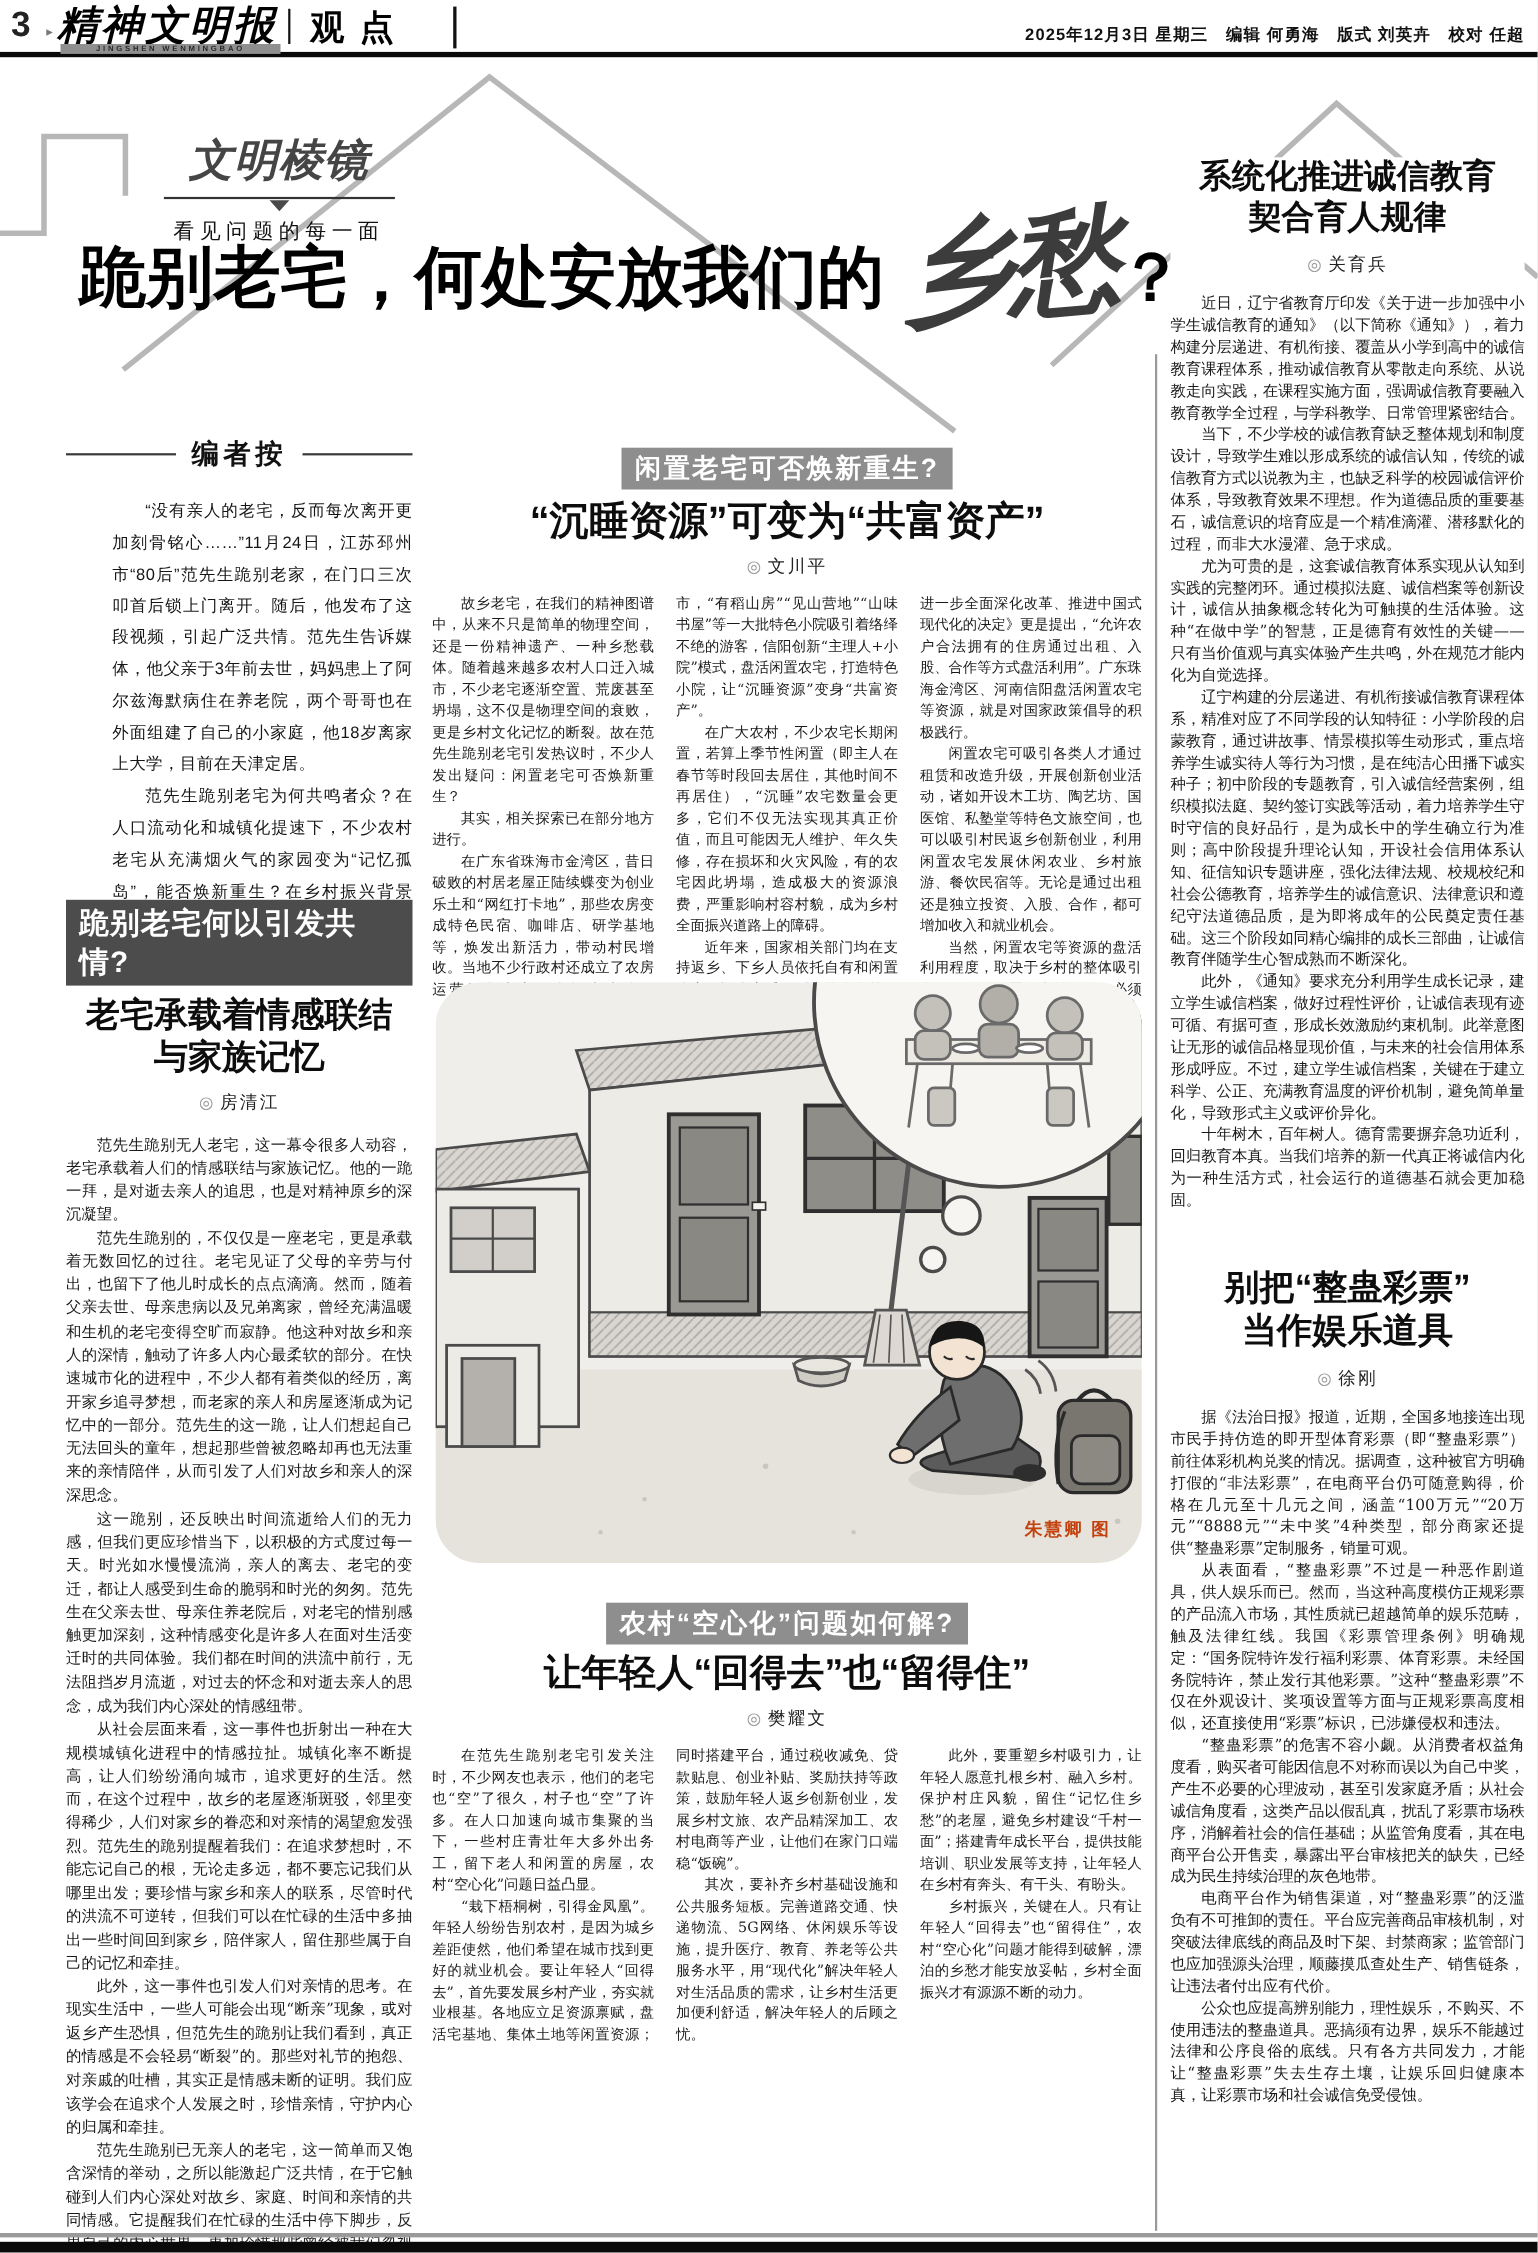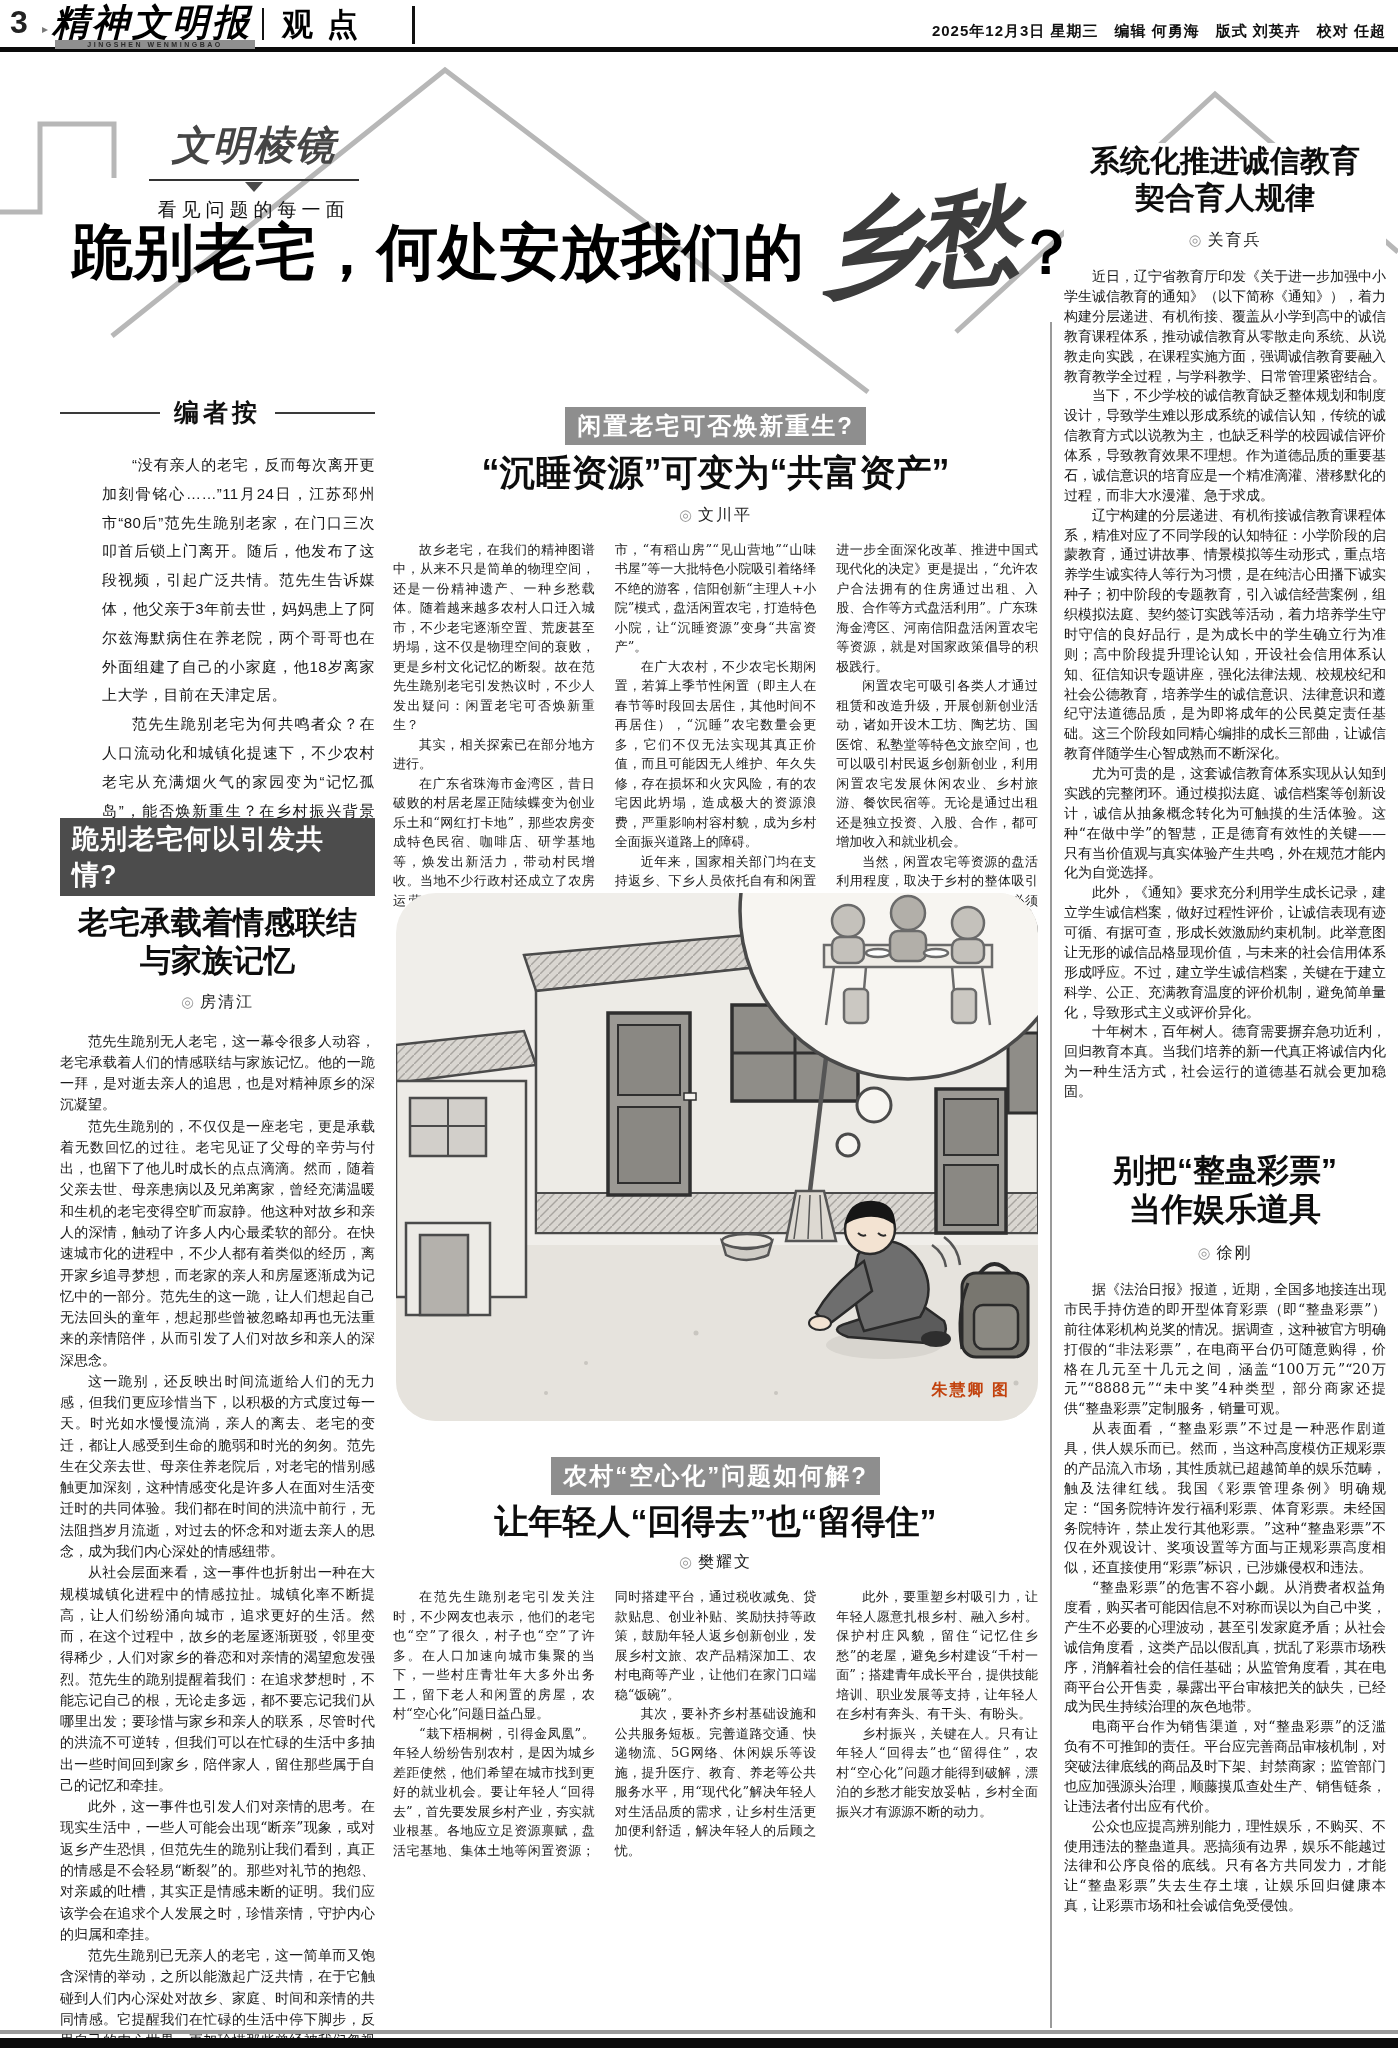--- a/index.html
+++ b/index.html
@@ -249,22 +249,22 @@
 
   <div class="panel centered" style="left:1064px;top:128px;width:322px;height:992px;">
     <div class="art-title" style="font-size:30px;">
       <div>系统化推进诚信教育</div>
       <div>契合育人规律</div>
     </div>
     <div class="byline" style="margin-top:14px;"><span class="ring">◎</span><span>关育兵</span></div>
     <div class="body-kai" style="margin-top:16px;font-size:14px;line-height:1.42;height:852px;text-align:justify;">
         <p>近日，辽宁省教育厅印发《关于进一步加强中小学生诚信教育的通知》（以下简称《通知》），着力构建分层递进、有机衔接、覆盖从小学到高中的诚信教育课程体系，推动诚信教育从零散走向系统、从说教走向实践，在课程实施方面，强调诚信教育要融入教育教学全过程，与学科教学、日常管理紧密结合。</p>
         <p>当下，不少学校的诚信教育缺乏整体规划和制度设计，导致学生难以形成系统的诚信认知，传统的诚信教育方式以说教为主，也缺乏科学的校园诚信评价体系，导致教育效果不理想。作为道德品质的重要基石，诚信意识的培育应是一个精准滴灌、潜移默化的过程，而非大水漫灌、急于求成。</p>
+        <p>尤为可贵的是，这套诚信教育体系实现从认知到实践的完整闭环。通过模拟法庭、诚信档案等创新设计，诚信从抽象概念转化为可触摸的生活体验。这种“在做中学”的智慧，正是德育有效性的关键——只有当价值观与真实体验产生共鸣，外在规范才能内化为自觉选择。</p>
         <p>辽宁构建的分层递进、有机衔接诚信教育课程体系，精准对应了不同学段的认知特征：小学阶段的启蒙教育，通过讲故事、情景模拟等生动形式，重点培养学生诚实待人等行为习惯，是在纯洁心田播下诚实种子；初中阶段的专题教育，引入诚信经营案例，组织模拟法庭、契约签订实践等活动，着力培养学生守时守信的良好品行，是为成长中的学生确立行为准则；高中阶段提升理论认知，开设社会信用体系认知、征信知识专题讲座，强化法律法规、校规校纪和社会公德教育，培养学生的诚信意识、法律意识和遵纪守法道德品质，是为即将成年的公民奠定责任基础。这三个阶段如同精心编排的成长三部曲，让诚信教育伴随学生心智成熟而不断深化。</p>
-        <p>尤为可贵的是，这套诚信教育体系实现从认知到实践的完整闭环。通过模拟法庭、诚信档案等创新设计，诚信从抽象概念转化为可触摸的生活体验。这种“在做中学”的智慧，正是德育有效性的关键——只有当价值观与真实体验产生共鸣，外在规范才能内化为自觉选择。</p>
         <p>此外，《通知》要求充分利用学生成长记录，建立学生诚信档案，做好过程性评价，让诚信表现有迹可循、有据可查，形成长效激励约束机制。此举意图让无形的诚信品格显现价值，与未来的社会信用体系形成呼应。不过，建立学生诚信档案，关键在于建立科学、公正、充满教育温度的评价机制，避免简单量化，导致形式主义或评价异化。</p>
         <p>十年树木，百年树人。德育需要摒弃急功近利，回归教育本真。当我们培养的新一代真正将诚信内化为一种生活方式，社会运行的道德基石就会更加稳固。</p>
       </div>
   </div>
 
   <div class="panel centered" style="left:1064px;top:1136px;width:322px;height:888px;">
     <div class="art-title" style="font-size:32px;">
       <div>别把“整蛊彩票”</div>
       <div>当作娱乐道具</div>
     </div>

